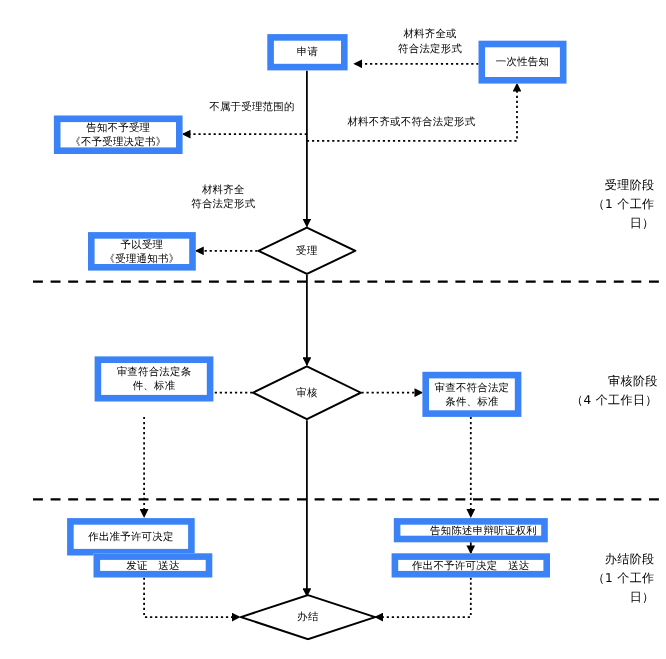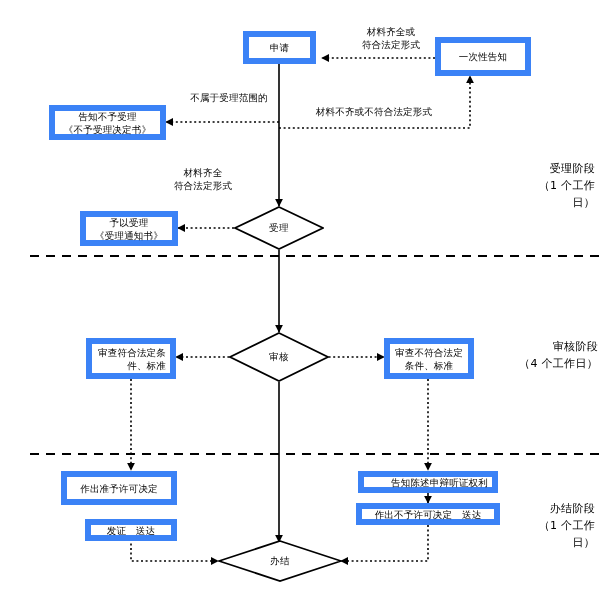--- a/index.html
+++ b/index.html
@@ -145,21 +145,21 @@
 
     <polyline points="131,525 131,561 218,561" fill="none" stroke="#000000" stroke-width="1.6" stroke-dasharray="2,2.6" marker-end="url(#arrowDot)"></polyline>
 
     <polyline points="428,525 428,561 341,561" fill="none" stroke="#000000" stroke-width="1.6" stroke-dasharray="2,2.6" marker-end="url(#arrowDot)"></polyline>
   </svg>
 
   <div class="node box" style="left:243px; top:31px; width:73px; height:33px;">
     <span class="ln">申请</span>
   </div>
 
-  <div class="node box" style="left:435px; top:37px; width:96px; height:39px;">
+  <div class="node box" style="left:435px; top:37px; width:80px; height:39px;">
     <span class="ln">一次性告知</span>
   </div>
 
   <div class="node box" style="left:49px; top:105px; width:117px; height:35px;text-align:right;">
     <span class="ln">告知不予受理</span>
     <span class="ln">《不予受理决定书》</span>
   </div>
 
   <div class="node box" style="left:80px; top:211px; width:98px; height:35px;">
     <span class="ln">予以受理</span>
@@ -173,35 +173,35 @@
     <span class="diamond-label">受理</span>
   </div>
 
   <div class="diamond-wrap" style="left:229px; top:332px; width:100px; height:50px;">
     <svg width="100" height="50" viewBox="0 0 100 50" xmlns="http://www.w3.org/2000/svg">
       <polygon points="50,1 99,25 50,49 1,25" fill="#ffffff" stroke="#000000" stroke-width="1.8"></polygon>
     </svg>
     <span class="diamond-label">审核</span>
   </div>
 
-  <div class="node box" style="left:86px; top:338px; width:90px; height:41px;align-items:flex-end;">
+  <div class="node box" style="left:86px; top:324px; width:108px; height:41px;">
     <span class="ln">审查符合法定条</span>
     <span class="ln">件、标准</span>
   </div>
 
   <div class="node box" style="left:384px; top:338px; width:90px; height:41px;">
     <span class="ln">审查不符合法定</span>
     <span class="ln">条件、标准</span>
   </div>
 
   <div class="node box" style="left:61px; top:471px; width:116px; height:34px;">
     <span class="ln">作出准予许可决定</span>
   </div>
 
-  <div class="node box" style="left:85px; top:503px; width:92px; height:22px;margin-top:16px;">
+  <div class="node box" style="left:85px; top:503px; width:108px; height:22px;">
     <span class="ln">发证　送达</span>
   </div>
 
   <div class="node box" style="left:358px; top:471px; width:140px; height:22px;align-items:flex-end;">
     <span class="ln">告知陈述申辩听证权利</span>
   </div>
 
   <div class="node box" style="left:356px; top:503px; width:144px; height:22px;">
     <span class="ln">作出不予许可决定　送达</span>
   </div>

